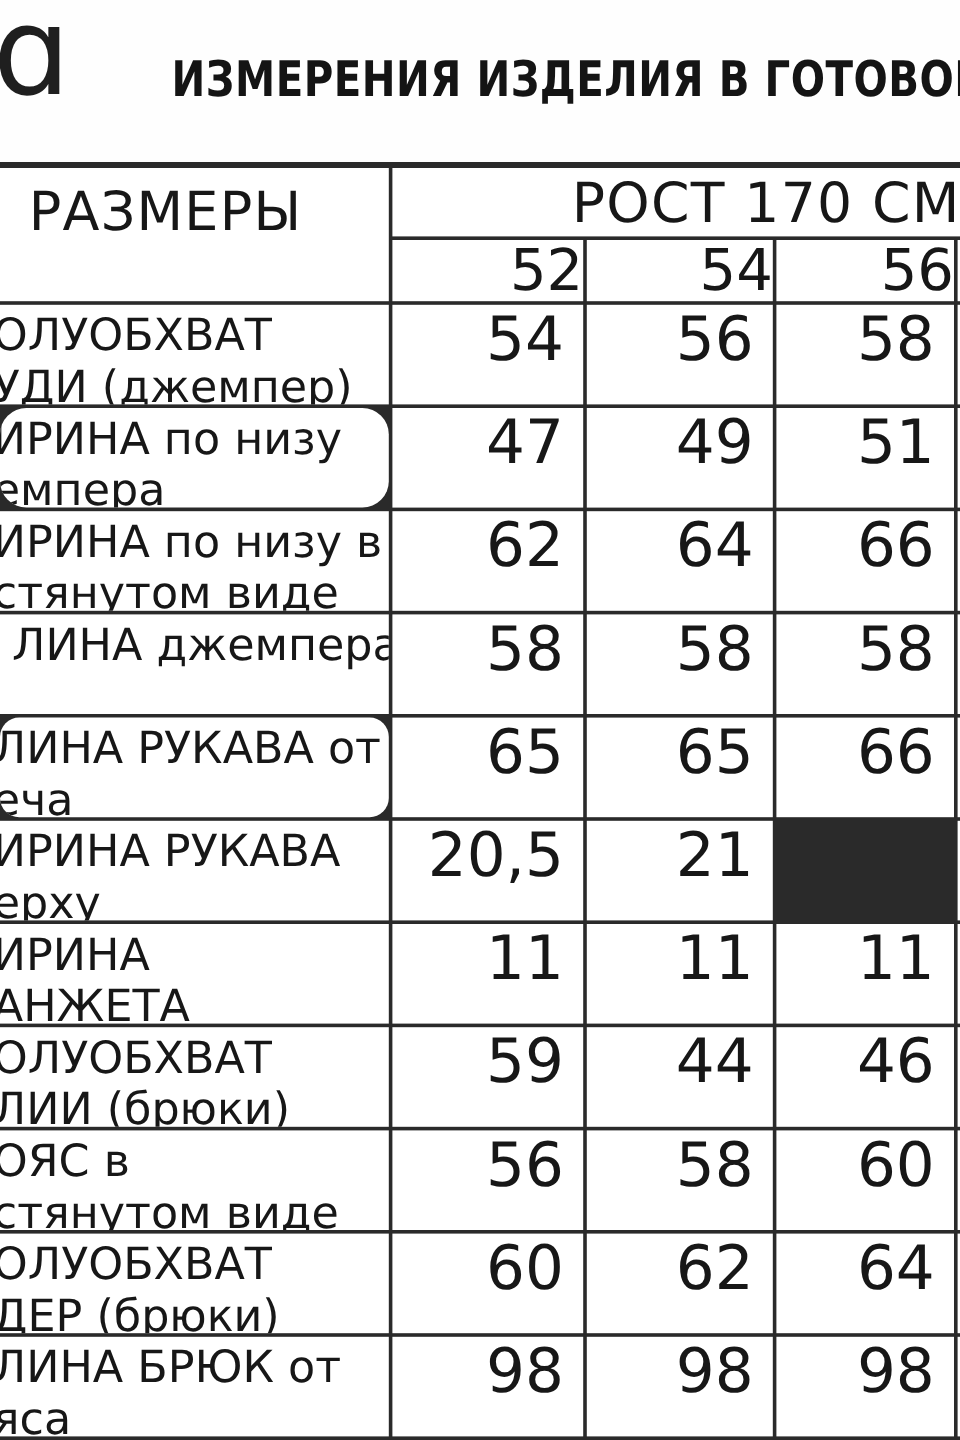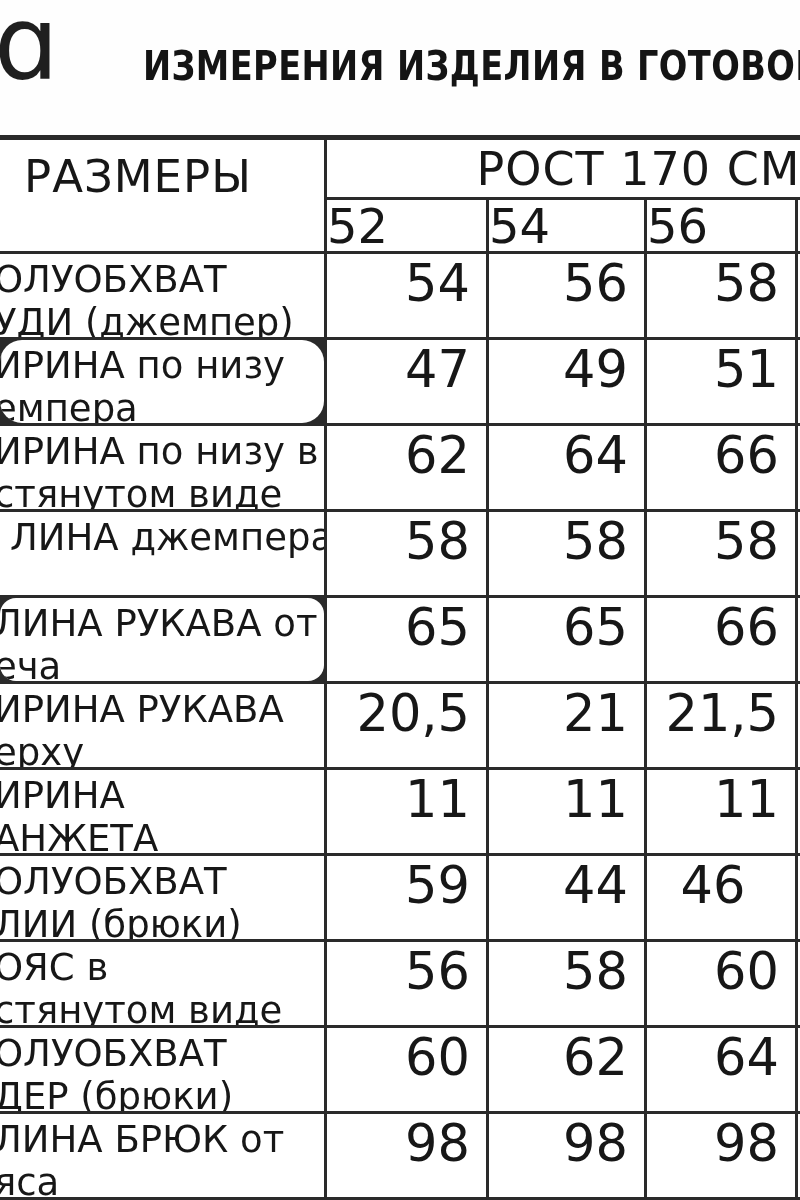--- a/index.html
+++ b/index.html
@@ -50,21 +50,21 @@
     padding:10px 0 0 24px;
   }
   .cell-rost{
     grid-column:2/6;grid-row:1;
     display:flex;align-items:center;justify-content:center;
     font-size:46px;
     letter-spacing:1px;
   }
   .cell-sizecol{
     grid-row:2;
-    text-align:left;
+    text-align:right;
     font-size:48px;
     line-height:1.0;
     padding-top:2px;
   }
   .cell-label{
     grid-column:1;
     font-size:37px;
     line-height:43px;
     padding-top:4px;
   }
@@ -129,37 +129,36 @@
     <div class="cell cell-val" style="grid-area: 7 / 2;">65</div>
     <div class="cell cell-val" style="grid-area: 7 / 3;">65</div>
     <div class="cell cell-val" style="grid-area: 7 / 4;">66</div>
     <div class="cell cell-val" style="grid-area: 7 / 5;"></div>
     <div class="cell cell-label" style="grid-area: 8 / 1;">
       <div class="lbl-line">ИРИНА РУКАВА</div>
       <div class="lbl-line">ерху</div>
     </div>
     <div class="cell cell-val" style="grid-area: 8 / 2;">20,5</div>
     <div class="cell cell-val" style="grid-area: 8 / 3;">21</div>
-    <div class="cell cell-val" style="grid-area: 8 / 4;">21,5</div>
     <div class="cell cell-val" style="grid-area: 8 / 5;"></div>
     <div class="cell cell-label" style="grid-area: 9 / 1;">
       <div class="lbl-line">ИРИНА</div>
       <div class="lbl-line">АНЖЕТА</div>
     </div>
     <div class="cell cell-val" style="grid-area: 9 / 2;">11</div>
     <div class="cell cell-val" style="grid-area: 9 / 3;">11</div>
     <div class="cell cell-val" style="grid-area: 9 / 4;">11</div>
     <div class="cell cell-val" style="grid-area: 9 / 5;"></div>
     <div class="cell cell-label" style="grid-area: 10 / 1;">
       <div class="lbl-line">ОЛУОБХВАТ</div>
       <div class="lbl-line">ЛИИ (брюки)</div>
     </div>
     <div class="cell cell-val" style="grid-area: 10 / 2;">59</div>
     <div class="cell cell-val" style="grid-area: 10 / 3;">44</div>
-    <div class="cell cell-val" style="grid-area: 10 / 4; text-align: center;">46</div>
+    <div class="cell cell-val" style="grid-area: 10 / 4;">46</div>
     <div class="cell cell-val" style="grid-area: 10 / 5;"></div>
     <div class="cell cell-label" style="grid-area: 11 / 1;">
       <div class="lbl-line">ОЯС в</div>
       <div class="lbl-line">стянутом виде</div>
     </div>
     <div class="cell cell-val" style="grid-area: 11 / 2;">56</div>
     <div class="cell cell-val" style="grid-area: 11 / 3;">58</div>
     <div class="cell cell-val" style="grid-area: 11 / 4;">60</div>
     <div class="cell cell-val" style="grid-area: 11 / 5;"></div>
     <div class="cell cell-label" style="grid-area: 12 / 1;">

